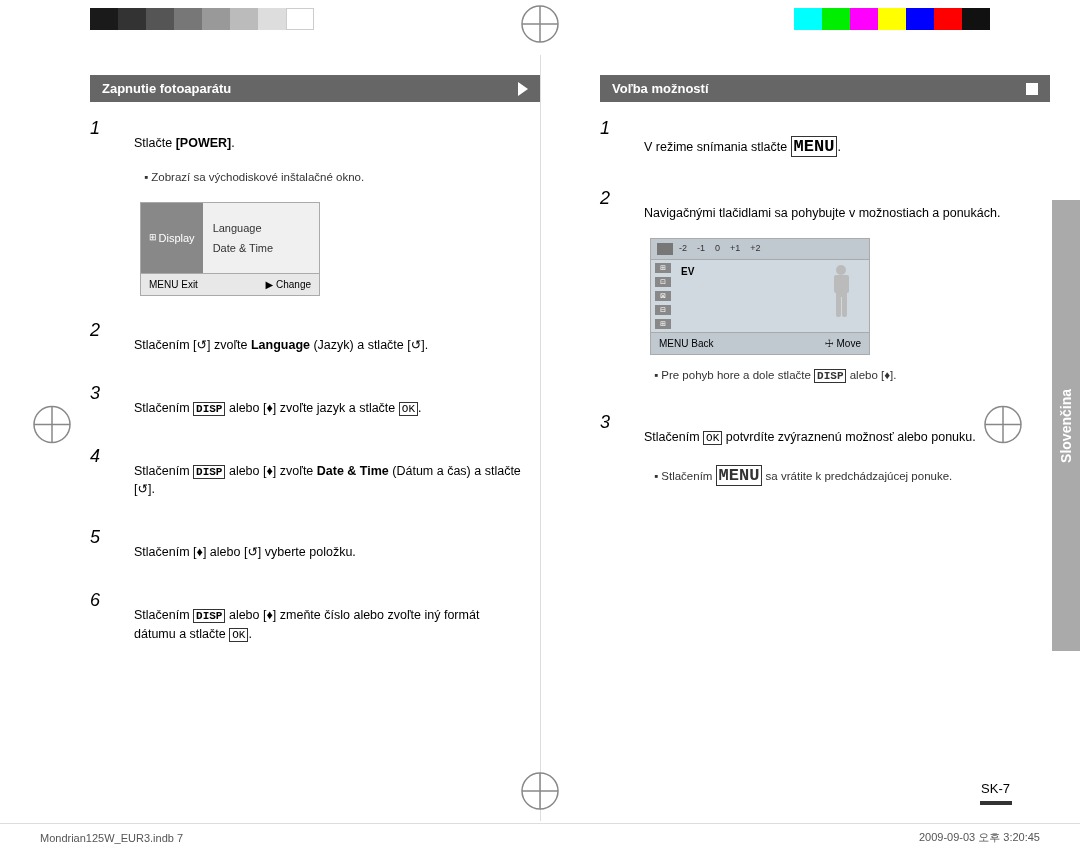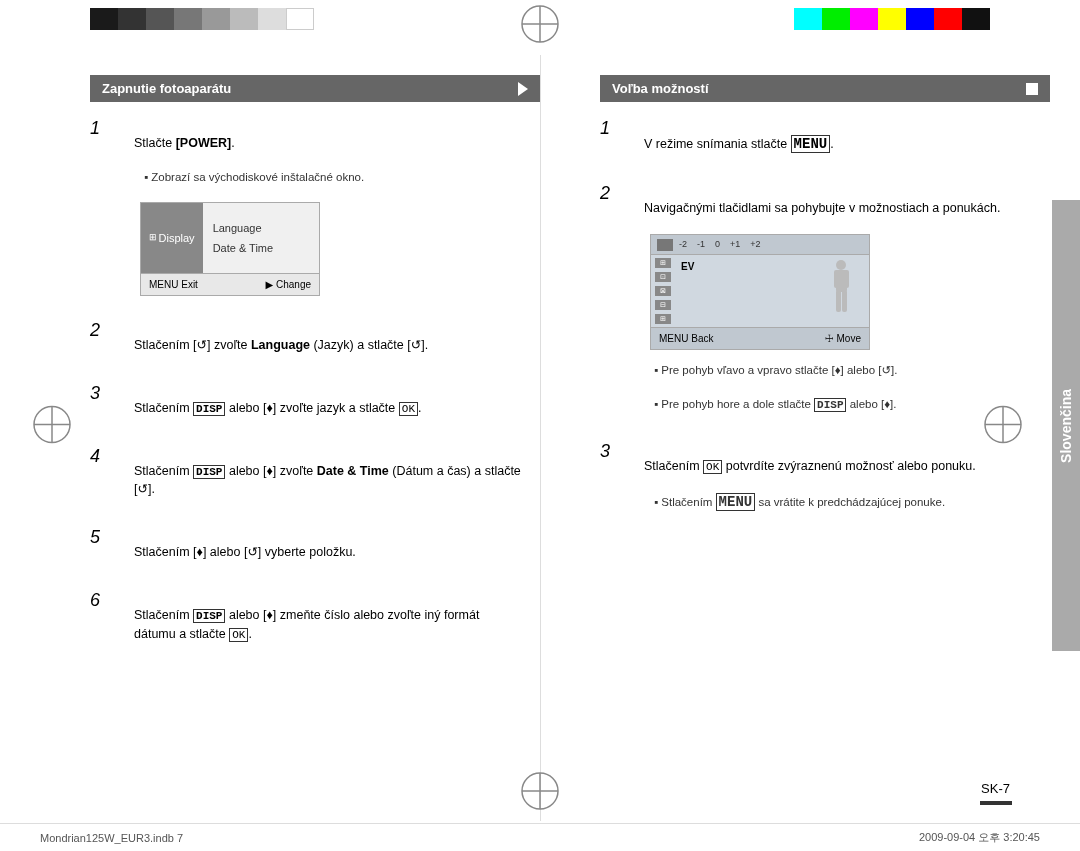--- a/index.html
+++ b/index.html
@@ -272,21 +272,21 @@
       font-family: 'Courier New', monospace;
       font-weight: normal;
       font-size: 11px;
       border: 1px solid #333;
       padding: 0 2px;
     }
 
     .menu-key {
       font-family: 'Courier New', monospace;
       font-weight: bold;
-      font-size: 14px;
+      font-size: 17px;
       border: 1px solid #333;
       padding: 0 2px;
     }
   </style>
 </head>
 <body>
 
 <div class="top-bar">
 
   <div class="color-strip-left">
@@ -466,21 +466,20 @@
                 <rect x="13" y="30" width="5" height="22" rx="2" fill="#bbb"></rect>
               </svg>
             </div>
           </div>
           <div class="ev-footer">
             <span>MENU Back</span>
             <span>☩ Move</span>
           </div>
         </div>
 
-        <p class="sub-bullet">Pre pohyb vľavo a vpravo stlačte [♦] alebo [↺].</p>
         <p class="sub-bullet">Pre pohyb hore a dole stlačte <span class="disp-key">DISP</span> alebo [♦].</p>
       </div>
     </div>
 
     <div class="step" style="margin-top:8px;">
       <div class="step-number"><em>3</em></div>
       <div class="step-content">
         <p>Stlačením <span class="ok-key">OK</span> potvrdíte zvýraznenú možnosť alebo ponuku.</p>
         <p class="sub-bullet">Stlačením <span class="menu-key">MENU</span> sa vrátite k predchádzajúcej ponuke.</p>
       </div>
@@ -491,14 +490,14 @@
 
 <div style="position:absolute;right:0;top:200px;bottom:200px;width:28px;background:#aaa;display:flex;align-items:center;justify-content:center;">
   <span style="writing-mode:vertical-rl;text-orientation:mixed;color:#fff;font-size:14px;font-weight:bold;transform:rotate(180deg);">Slovenčina</span>
 </div>
 
 <div style="position:absolute;bottom:55px;right:70px;font-size:13px;">SK-7</div>
 <div style="position:absolute;bottom:46px;right:68px;width:32px;height:4px;background:#333;"></div>
 
 <div class="footer">
   <span>Mondrian125W_EUR3.indb   7</span>
-  <span>2009-09-04   오후 3:20:45</span>
+  <span>2009-09-03   오후 3:20:45</span>
 </div>
 
 </body></html>

